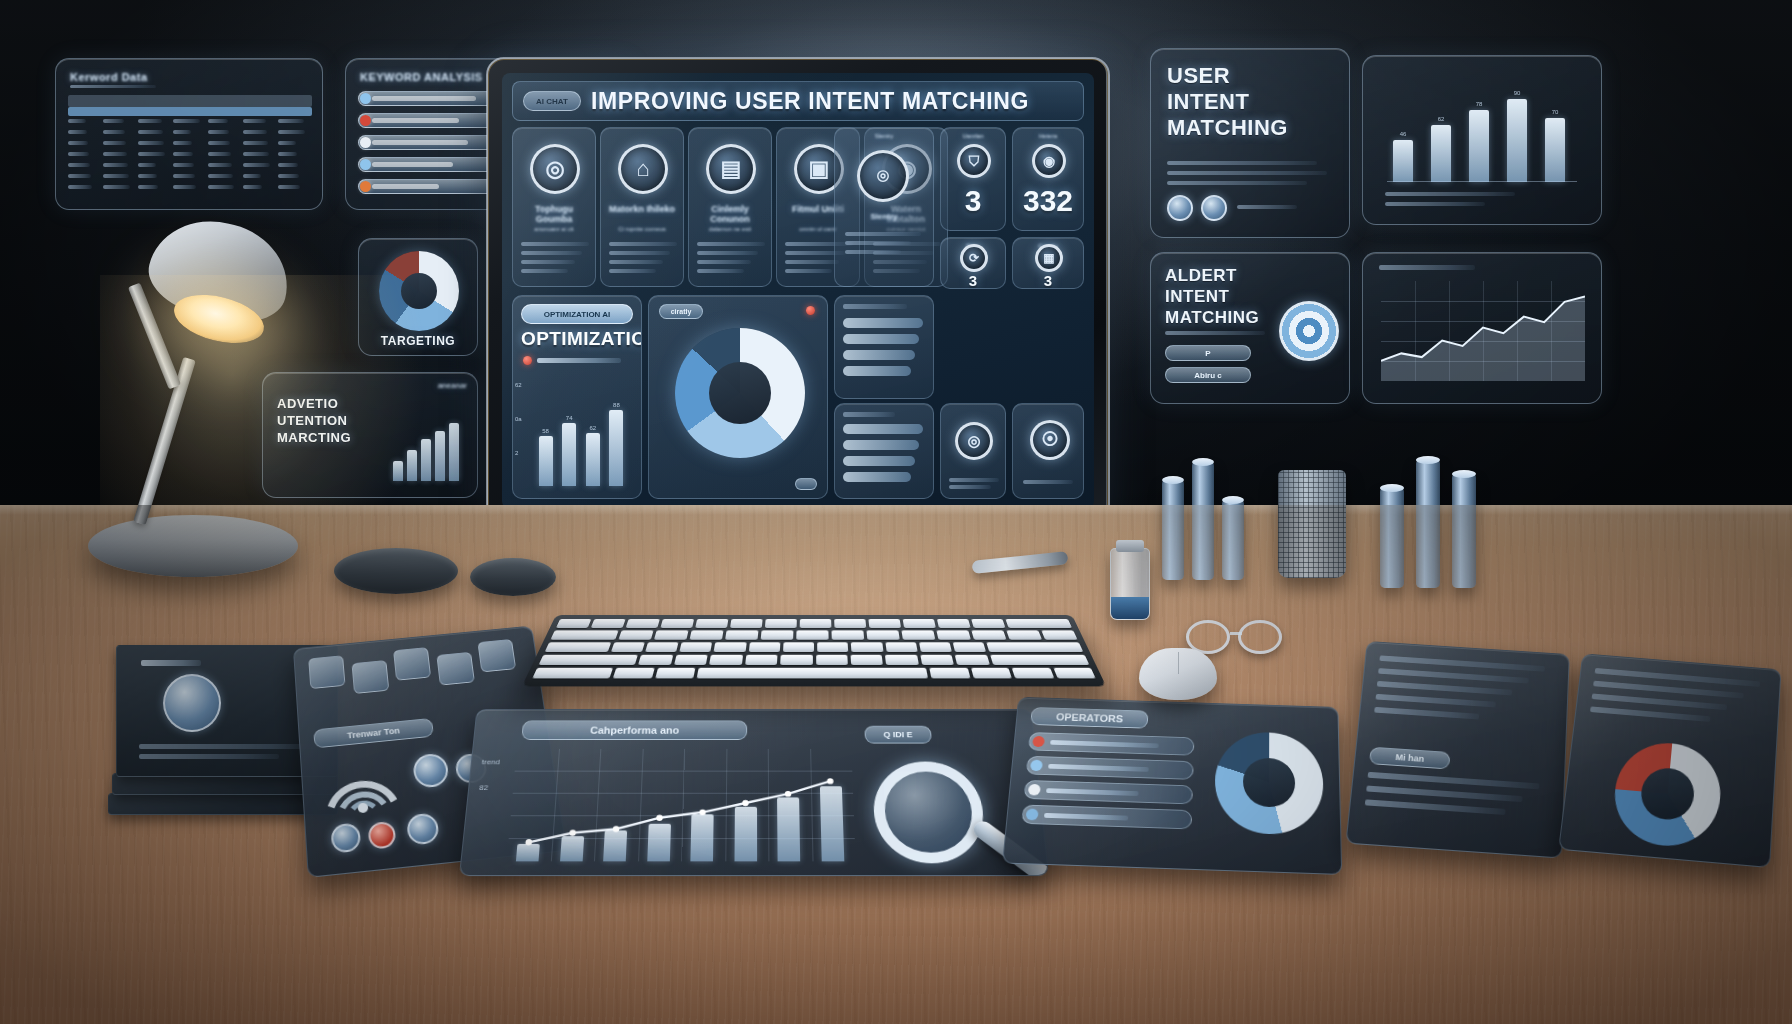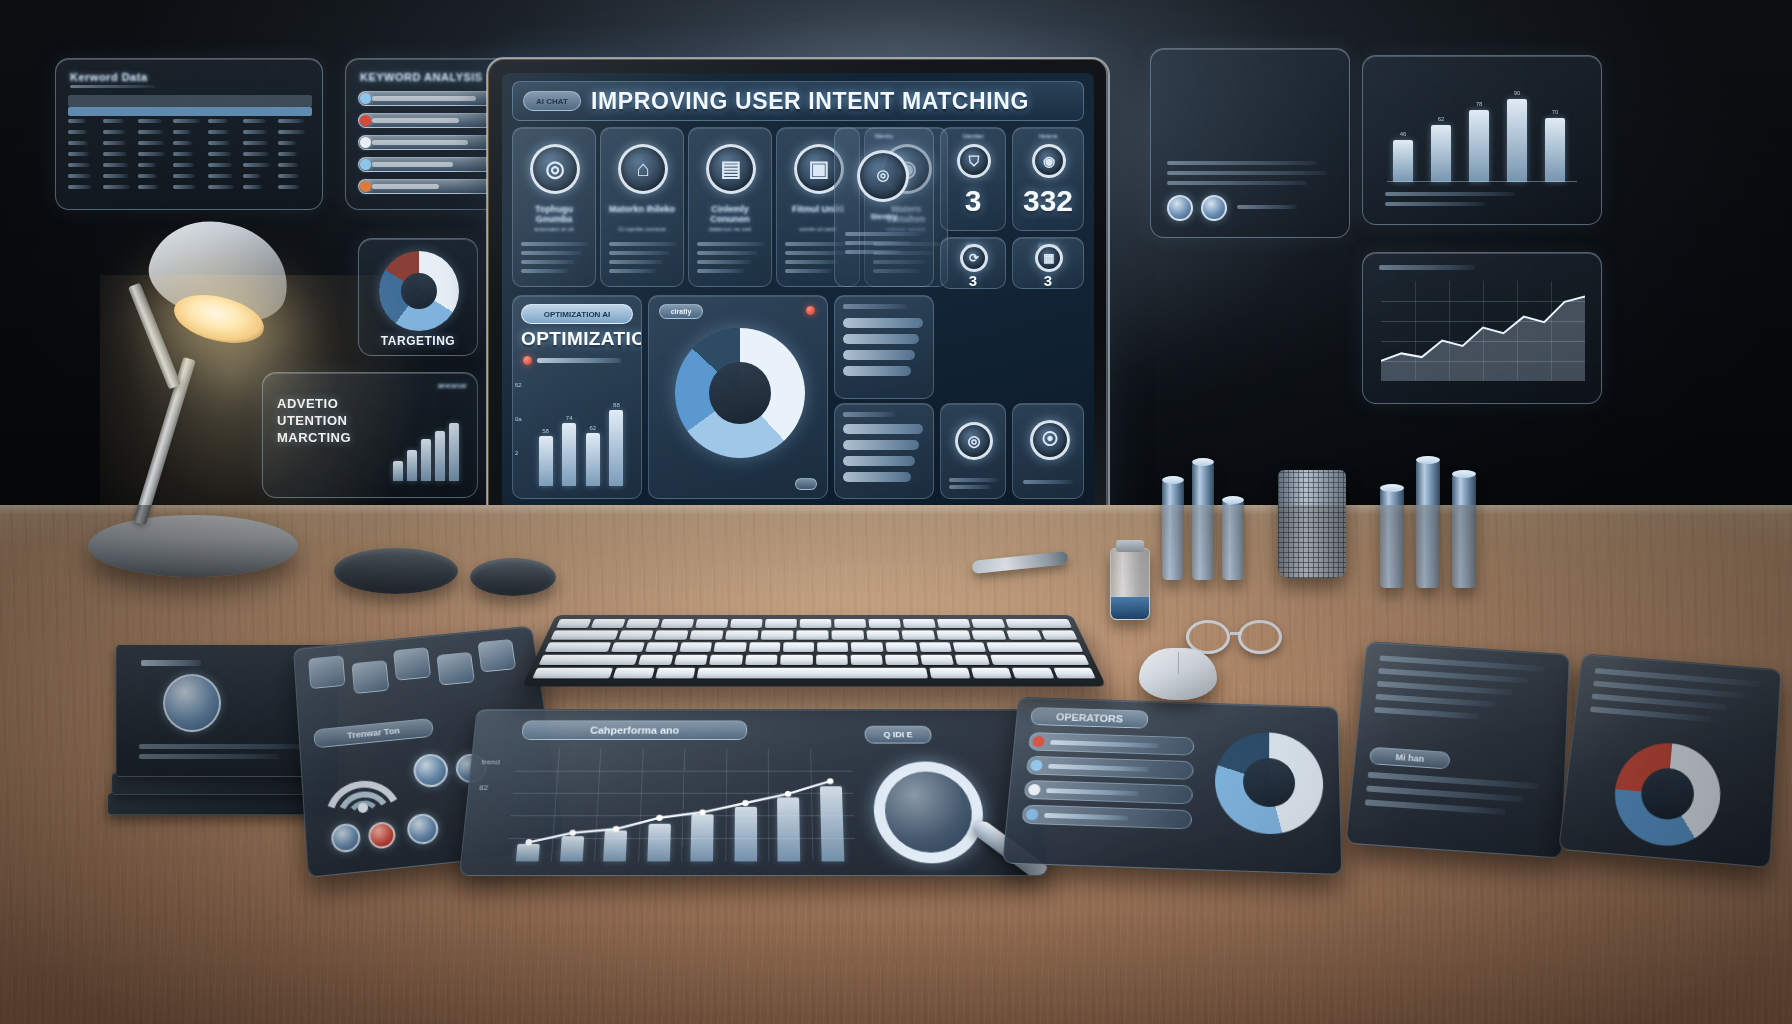--- a/index.html
+++ b/index.html
@@ -626,20 +626,21 @@
             <div class="ptext dk" style="position:absolute; left:10px; bottom:14px; width:50px; height:4px;"></div>
           </div>
         </div>
 
         <div class="screen-sheen"></div>
       </div>
     </div>
   </div>
 
   <div class="holo" style="left:1150px; top:48px; width:200px; height:190px;">
+    <div class="holo-title" style="position:absolute; left:16px; top:14px; width:150px; font-size:22px; line-height:26px; font-weight:800;">USER INTENT MATCHING</div>
     <div class="ptext dk" style="position:absolute; left:16px; top:112px; width:150px; height:4px;"></div>
     <div class="ptext dk" style="position:absolute; left:16px; top:122px; width:160px; height:4px;"></div>
     <div class="ptext dk" style="position:absolute; left:16px; top:132px; width:140px; height:4px;"></div>
     <div class="circ-icon" style="left:16px; top:146px; width:26px; height:26px;"></div>
     <div class="circ-icon" style="left:50px; top:146px; width:26px; height:26px;"></div>
     <div class="ptext dk" style="position:absolute; left:86px; top:156px; width:60px; height:4px;"></div>
   </div>
 
   <div class="holo" style="left:1362px; top:55px; width:240px; height:170px;">
     <div id="frb-bars" style="position:absolute; left:24px; top:30px; width:190px; height:96px;">
@@ -652,20 +653,29 @@
         <div class="bar" style="left: 120px; width: 20px; height: 83px;"></div>
         <div class="axis-lbl" style="left: 120px; bottom: 86px; width: 20px; text-align: center;">90</div>
         <div class="bar" style="left: 158px; width: 20px; height: 64px;"></div>
         <div class="axis-lbl" style="left: 158px; bottom: 67px; width: 20px; text-align: center;">70</div>
         <div style="position: absolute; left: 0px; bottom: 0px; width: 100%; height: 1px; background: rgba(190, 215, 240, 0.4);"></div>
       </div>
     <div class="ptext dk" style="position:absolute; left:22px; top:136px; width:130px; height:4px;"></div>
     <div class="ptext dk" style="position:absolute; left:22px; top:146px; width:100px; height:4px;"></div>
   </div>
 
+  <div class="holo" style="left:1150px; top:252px; width:200px; height:152px;">
+    <div class="holo-title" style="position:absolute; left:14px; top:12px; width:110px; font-size:17px; line-height:21px; font-weight:800;">ALDERT INTENT MATCHING</div>
+    <div class="ptext dk" style="position:absolute; left:14px; top:78px; width:100px; height:4px;"></div>
+    <div class="chip" style="left:14px; top:92px; width:86px; height:16px;">P</div>
+    <div class="chip" style="left:14px; top:114px; width:86px; height:16px;">Abiru c</div>
+    <div class="target-ring" style="left:128px; top:48px; width:60px; height:60px;
+         background: radial-gradient(circle, #eaf3fb 0 6px, #4e8cc2 6px 13px, #e9f2fa 13px 20px, #7fb3dd 20px 27px, #dfeaf4 27px 30px);
+         box-shadow:0 0 12px rgba(160,210,255,.4);"></div>
+  </div>
 
   <div class="holo" style="left:1362px; top:252px; width:240px; height:152px;">
     <div class="ptext dk" style="position:absolute; left:16px; top:12px; width:96px; height:5px;"></div>
     <div id="frl-chart" style="position:absolute; left:18px; top:28px; width:204px; height:100px;">
         <div class="gl-h" style="top: 20px;"></div>
         <div class="gl-h" style="top: 40px;"></div>
         <div class="gl-h" style="top: 60px;"></div>
         <div class="gl-h" style="top: 80px;"></div>
         <div class="gl-v" style="left: 34px;"></div>
         <div class="gl-v" style="left: 68px;"></div>

